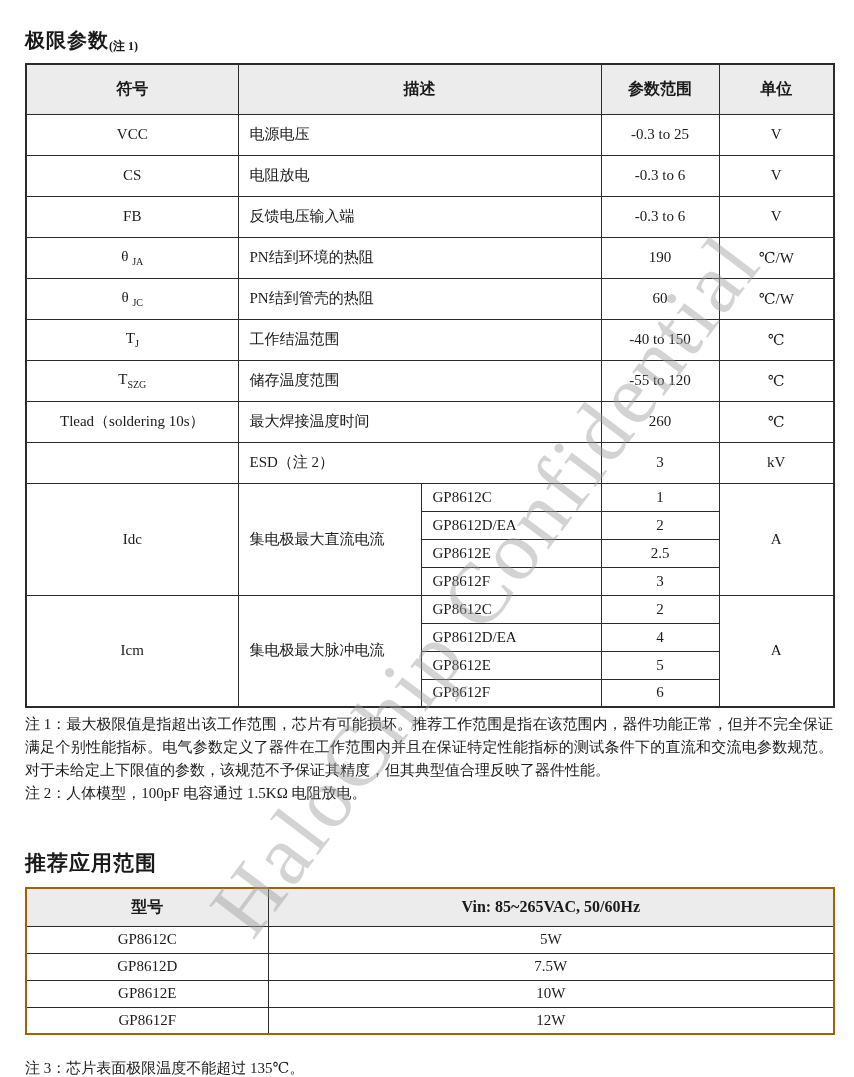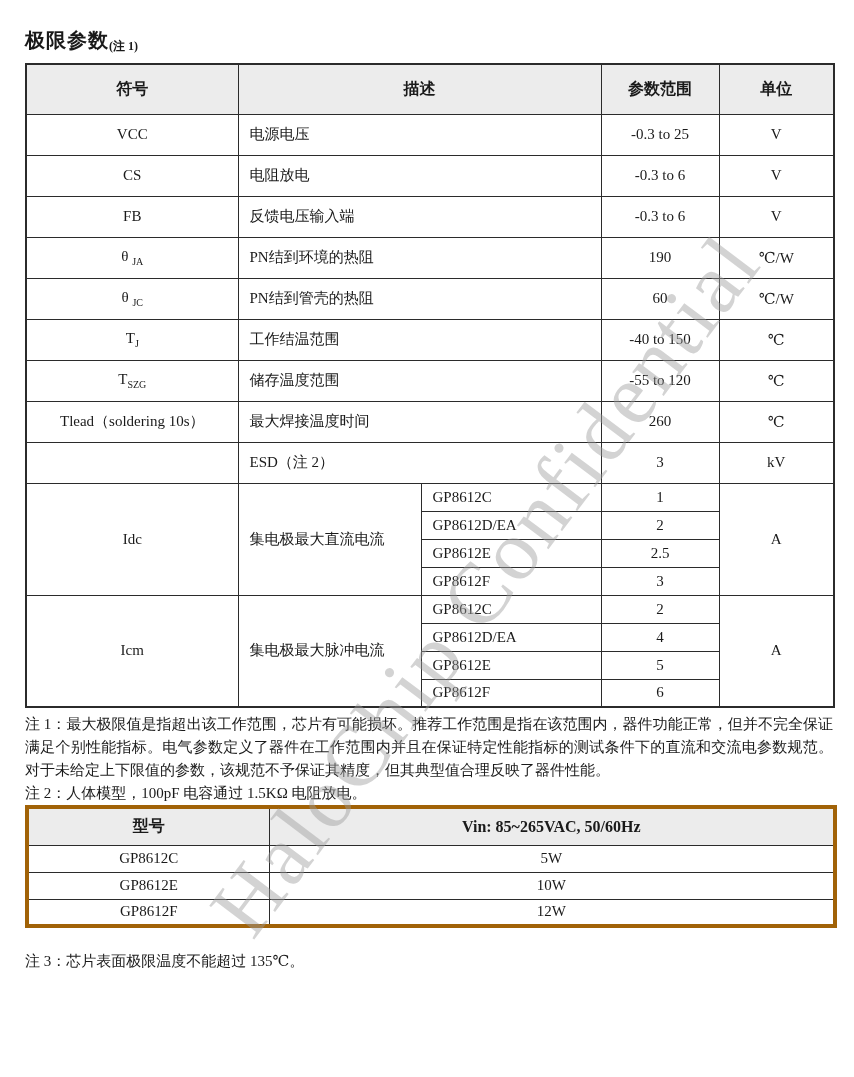--- a/index.html
+++ b/index.html
@@ -32,21 +32,21 @@
     letter-spacing: 0;
     vertical-align: -3px;
   }
   
   table {
     border-collapse: collapse;
     table-layout: fixed;
     width: 808px;
   }
   table.t1 { border: 2px solid #2b2b2b; }
-  table.t2 { border: 4px solid #a16207; }
+  table.t2 { border: 2px solid #a16207; }
   td, th {
     border: 1px solid #2b2b2b;
     font-size: 15px;
     font-weight: normal;
     text-align: center;
     vertical-align: middle;
     padding: 0 4px;
     overflow: hidden;
     white-space: nowrap;
   }
@@ -208,36 +208,41 @@
       <tr class="rs">
         <td class="model">GP8612F</td>
         <td>6</td>
       </tr>
     </tbody>
       </table>
 
     <p class="note note1"><b>注 1：</b><span>最大极限值是指超出该工作范围，芯片有可能损坏。推荐工作范围是指在该范围内，器件功能正常，但并不完全保证满足个别性能指标。电气参数定义了器件在工作范围内并且在保证特定性能指标的测试条件下的直流和交流电参数规范。对于未给定上下限值的参数，该规范不予保证其精度，但其典型值合理反映了器件性能。</span></p>
     <p class="note note2"><b>注 2：</b><span>人体模型，100pF 电容通过 1.5KΩ 电阻放电。</span></p>
 
+    <div class="sec-title sec2-title">推荐应用范围</div>
 
     <table class="t2">
       <colgroup>
         <col style="width:242px">
           <col style="width:566px">
       </colgroup>
       <tbody>
           <tr class="hdr">
         <th>型号</th>
         <th>Vin: 85~265VAC, 50/60Hz</th>
       </tr>
       <tr class="r">
         <td>GP8612C</td>
         <td>5W</td>
       </tr>
       <tr class="r">
+        <td>GP8612D</td>
+        <td>7.5W</td>
+      </tr>
+      <tr class="r">
         <td>GP8612E</td>
         <td>10W</td>
       </tr>
       <tr class="r">
         <td>GP8612F</td>
         <td>12W</td>
       </tr>
     </tbody>
       </table>
 

